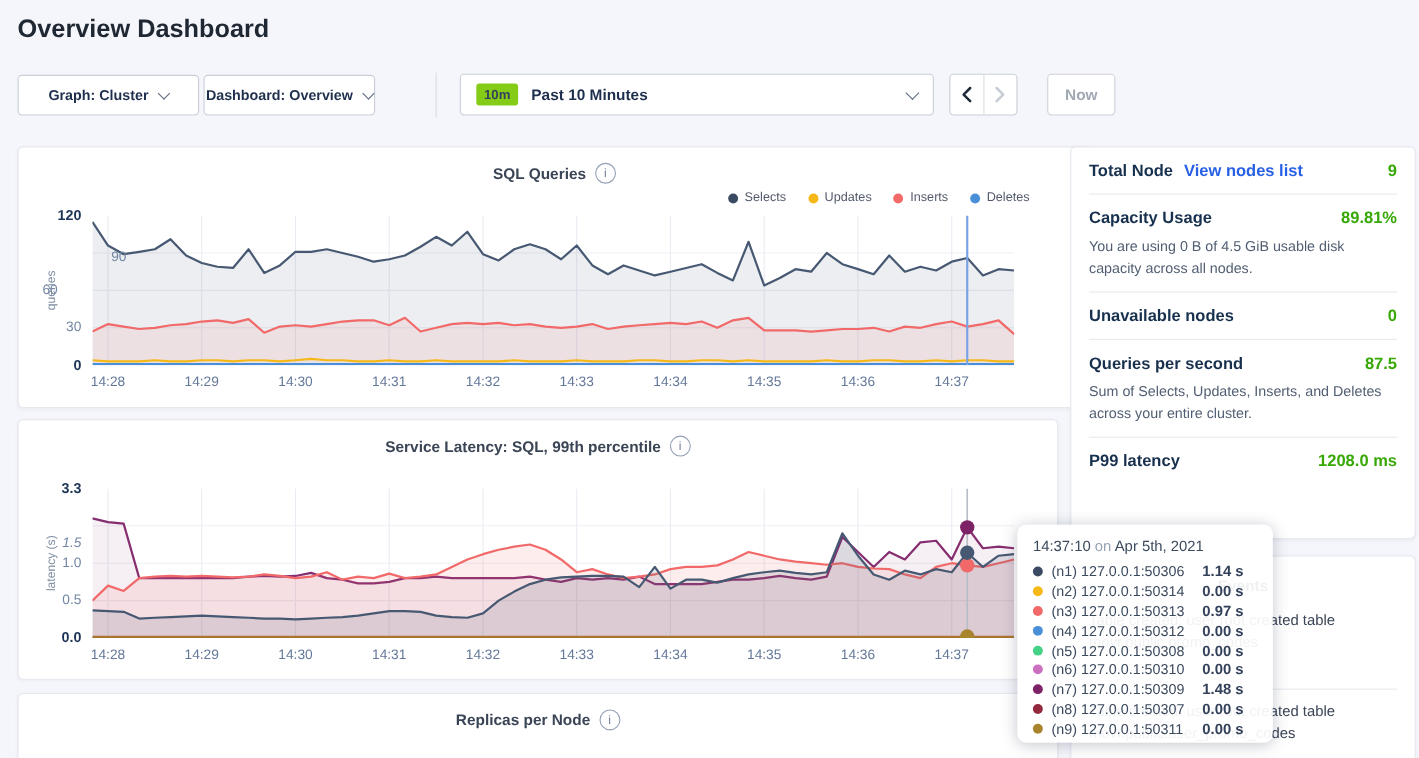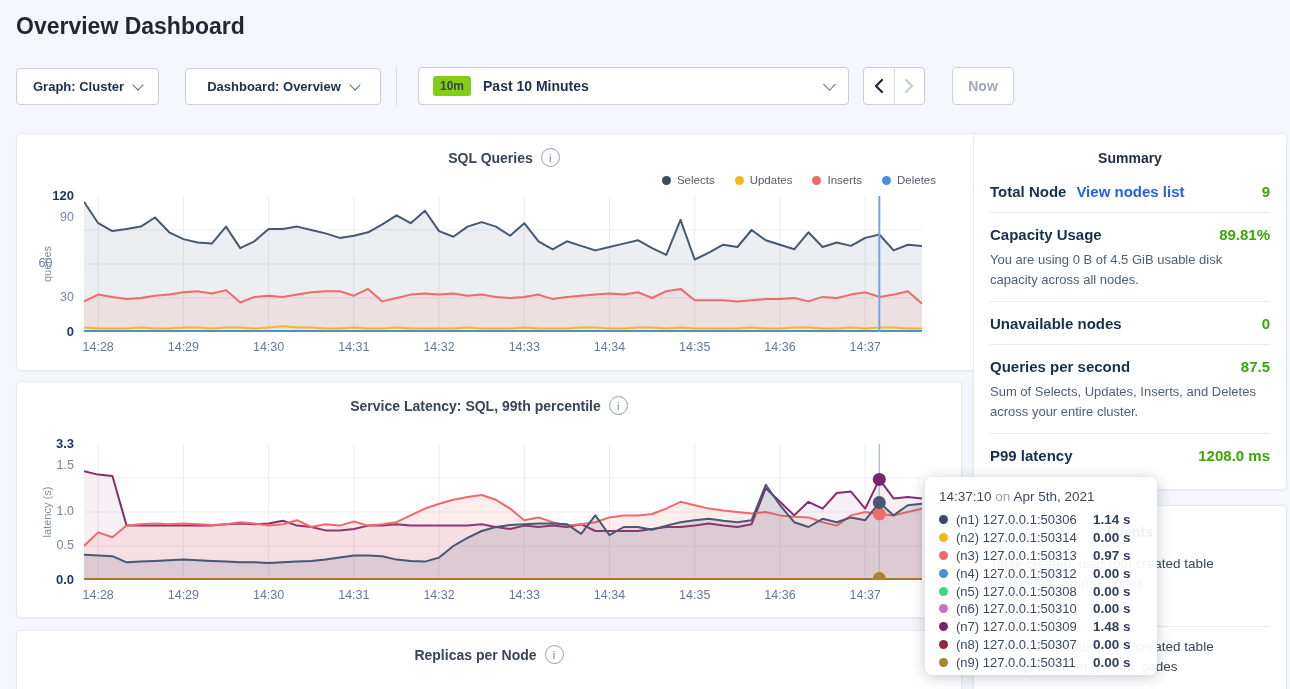--- a/index.html
+++ b/index.html
@@ -89,25 +89,25 @@
   .tt-row{display:flex;align-items:center;height:17.8px;}
   .tt-row .dot{width:9px;height:9px;margin-right:8px;}
   .tt-label{font-size:13px;color:#3c4a5e;width:137px;flex:none;}
   .tt-value{font-size:13.5px;font-weight:bold;color:#33405a;}
 </style>
 </head>
 <body>
 
 <div class="page-title">Overview Dashboard</div>
 
-<div class="dd" style="left:16px;width:143px;">
+<div class="dd" style="left:16px;width:165px;">
   <span class="dd-label">Graph: Cluster</span>
   <span class="chev"></span>
 </div>
-<div class="dd" style="left:185px;width:196px;">
+<div class="dd" style="left:185px;width:156px;">
   <span class="dd-label">Dashboard: Overview</span>
   <span class="chev"></span>
 </div>
 <div class="vdivider"></div>
 <div class="timepicker">
   <span class="time-badge">10m</span>
   <span class="time-label">Past 10 Minutes</span>
   <span class="chev"></span>
 </div>
 <div class="nav-group">
@@ -169,21 +169,21 @@
         <polyline points="0.0,105.4 14.2,98.6 28.4,100.9 42.6,103.1 56.8,102.0 71.0,99.7 85.2,98.6 99.4,96.3 113.6,95.2 127.8,97.5 142.0,94.1 156.2,106.5 170.4,100.9 184.6,99.7 198.8,100.9 213.1,98.6 227.3,96.3 241.5,95.2 255.7,95.2 269.9,99.7 284.1,92.9 298.3,105.4 312.5,102.0 326.7,98.6 340.9,97.5 355.1,98.6 369.3,97.5 383.5,99.7 397.7,98.6 411.9,100.9 426.1,102.0 440.3,100.9 454.5,98.6 468.7,103.1 482.9,100.9 497.1,99.7 511.3,98.6 525.5,97.5 539.7,98.6 553.9,96.3 568.1,102.0 582.3,95.2 596.5,92.9 610.7,104.3 624.9,104.3 639.2,104.3 653.4,105.4 667.6,104.3 681.8,103.1 696.0,103.1 710.2,102.0 724.4,105.4 738.6,100.9 752.8,102.0 767.0,98.6 781.2,96.3 795.4,100.9 809.6,98.6 823.8,95.2 838.0,107.7" fill="none" stroke="#f16969" stroke-width="2" stroke-linejoin="round"></polyline>
         <polyline points="0.0,131.5 14.2,132.6 28.4,132.6 42.6,132.6 56.8,131.5 71.0,132.6 85.2,132.6 99.4,131.5 113.6,131.5 127.8,132.6 142.0,131.5 156.2,131.5 170.4,132.6 184.6,131.5 198.8,130.3 213.1,131.5 227.3,131.5 241.5,132.6 255.7,132.6 269.9,131.5 284.1,132.6 298.3,132.6 312.5,131.5 326.7,132.6 340.9,132.6 355.1,132.6 369.3,132.6 383.5,131.5 397.7,132.6 411.9,132.6 426.1,132.6 440.3,131.5 454.5,132.6 468.7,132.6 482.9,132.6 497.1,131.5 511.3,131.5 525.5,132.6 539.7,132.6 553.9,131.5 568.1,131.5 582.3,132.6 596.5,131.5 610.7,132.6 624.9,132.6 639.2,132.6 653.4,132.6 667.6,131.5 681.8,132.6 696.0,132.6 710.2,131.5 724.4,131.5 738.6,132.6 752.8,132.6 767.0,131.5 781.2,132.6 795.4,131.5 809.6,131.5 823.8,132.6 838.0,132.6" fill="none" stroke="#f5b817" stroke-width="2" stroke-linejoin="round"></polyline>
         <polyline points="0.0,135.1 838.0,135.1" fill="none" stroke="#4a90d9" stroke-width="2" stroke-linejoin="round"></polyline>
         <line x1="795.3" x2="795.3" y1="0" y2="136" stroke="#7aa3e6" stroke-width="2"></line>
       </svg>
   </div>
   <div class="yticks">
       <div class="y-tick strong" style="top: 190px;">0</div>
       <div class="y-tick" style="top: 156px;">30</div>
       <div class="y-tick" style="top: 122px; text-align: center;">60</div>
-      <div class="y-tick" style="top: 76px;">90</div>
+      <div class="y-tick" style="top: 92px; padding-left: 41px;">90</div>
       <div class="y-tick strong" style="top: 54px;">120</div>
     </div>
   <div class="xticks">
       <div class="x-tick" style="left: 51.1622px;">14:28</div>
       <div class="x-tick" style="left: 136.387px;">14:29</div>
       <div class="x-tick" style="left: 221.611px;">14:30</div>
       <div class="x-tick" style="left: 306.836px;">14:31</div>
       <div class="x-tick" style="left: 392.061px;">14:32</div>
       <div class="x-tick" style="left: 477.285px;">14:33</div>
       <div class="x-tick" style="left: 562.51px;">14:34</div>
@@ -226,21 +226,21 @@
         <circle cx="795.3" cy="134.6" r="6.5" fill="#a9842f"></circle>
         <circle cx="795.3" cy="70.0" r="6.5" fill="#f16969"></circle>
         <circle cx="795.3" cy="58.5" r="6.5" fill="#475872"></circle>
         <circle cx="795.3" cy="35.4" r="6.5" fill="#7d2267"></circle>
       </svg>
   </div>
   <div class="yticks">
       <div class="y-tick strong" style="top: 190px;">0.0</div>
       <div class="y-tick" style="top: 156px;">0.5</div>
       <div class="y-tick" style="top: 122px;">1.0</div>
-      <div class="y-tick" style="top: 76px;">1.5</div>
+      <div class="y-tick" style="top: 104px; font-style: italic;">1.5</div>
       <div class="y-tick strong" style="top: 54px;">3.3</div>
     </div>
   <div class="xticks">
       <div class="x-tick" style="left: 51.1622px;">14:28</div>
       <div class="x-tick" style="left: 136.387px;">14:29</div>
       <div class="x-tick" style="left: 221.611px;">14:30</div>
       <div class="x-tick" style="left: 306.836px;">14:31</div>
       <div class="x-tick" style="left: 392.061px;">14:32</div>
       <div class="x-tick" style="left: 477.285px;">14:33</div>
       <div class="x-tick" style="left: 562.51px;">14:34</div>
@@ -250,21 +250,20 @@
     </div>
 </div>
 
 <div class="card" style="left:16px;top:630px;width:946px;height:230px;">
   <div class="chart-title">
     <span class="t">Replicas per Node</span><span class="info-icon">i</span>
   </div>
 </div>
 
 <div class="card" style="left:973px;top:133px;width:314px;height:357px;">
-  <div class="summary-heading">Summary</div>
   <div class="summary-body">
     <div class="s-row">
       <div class="s-head">
         <span class="s-label">Total Node</span>
         <span class="s-link">View nodes list</span>
         <span class="s-value">9</span>
       </div>
     </div>
     <div class="s-row">
       <div class="s-head">

